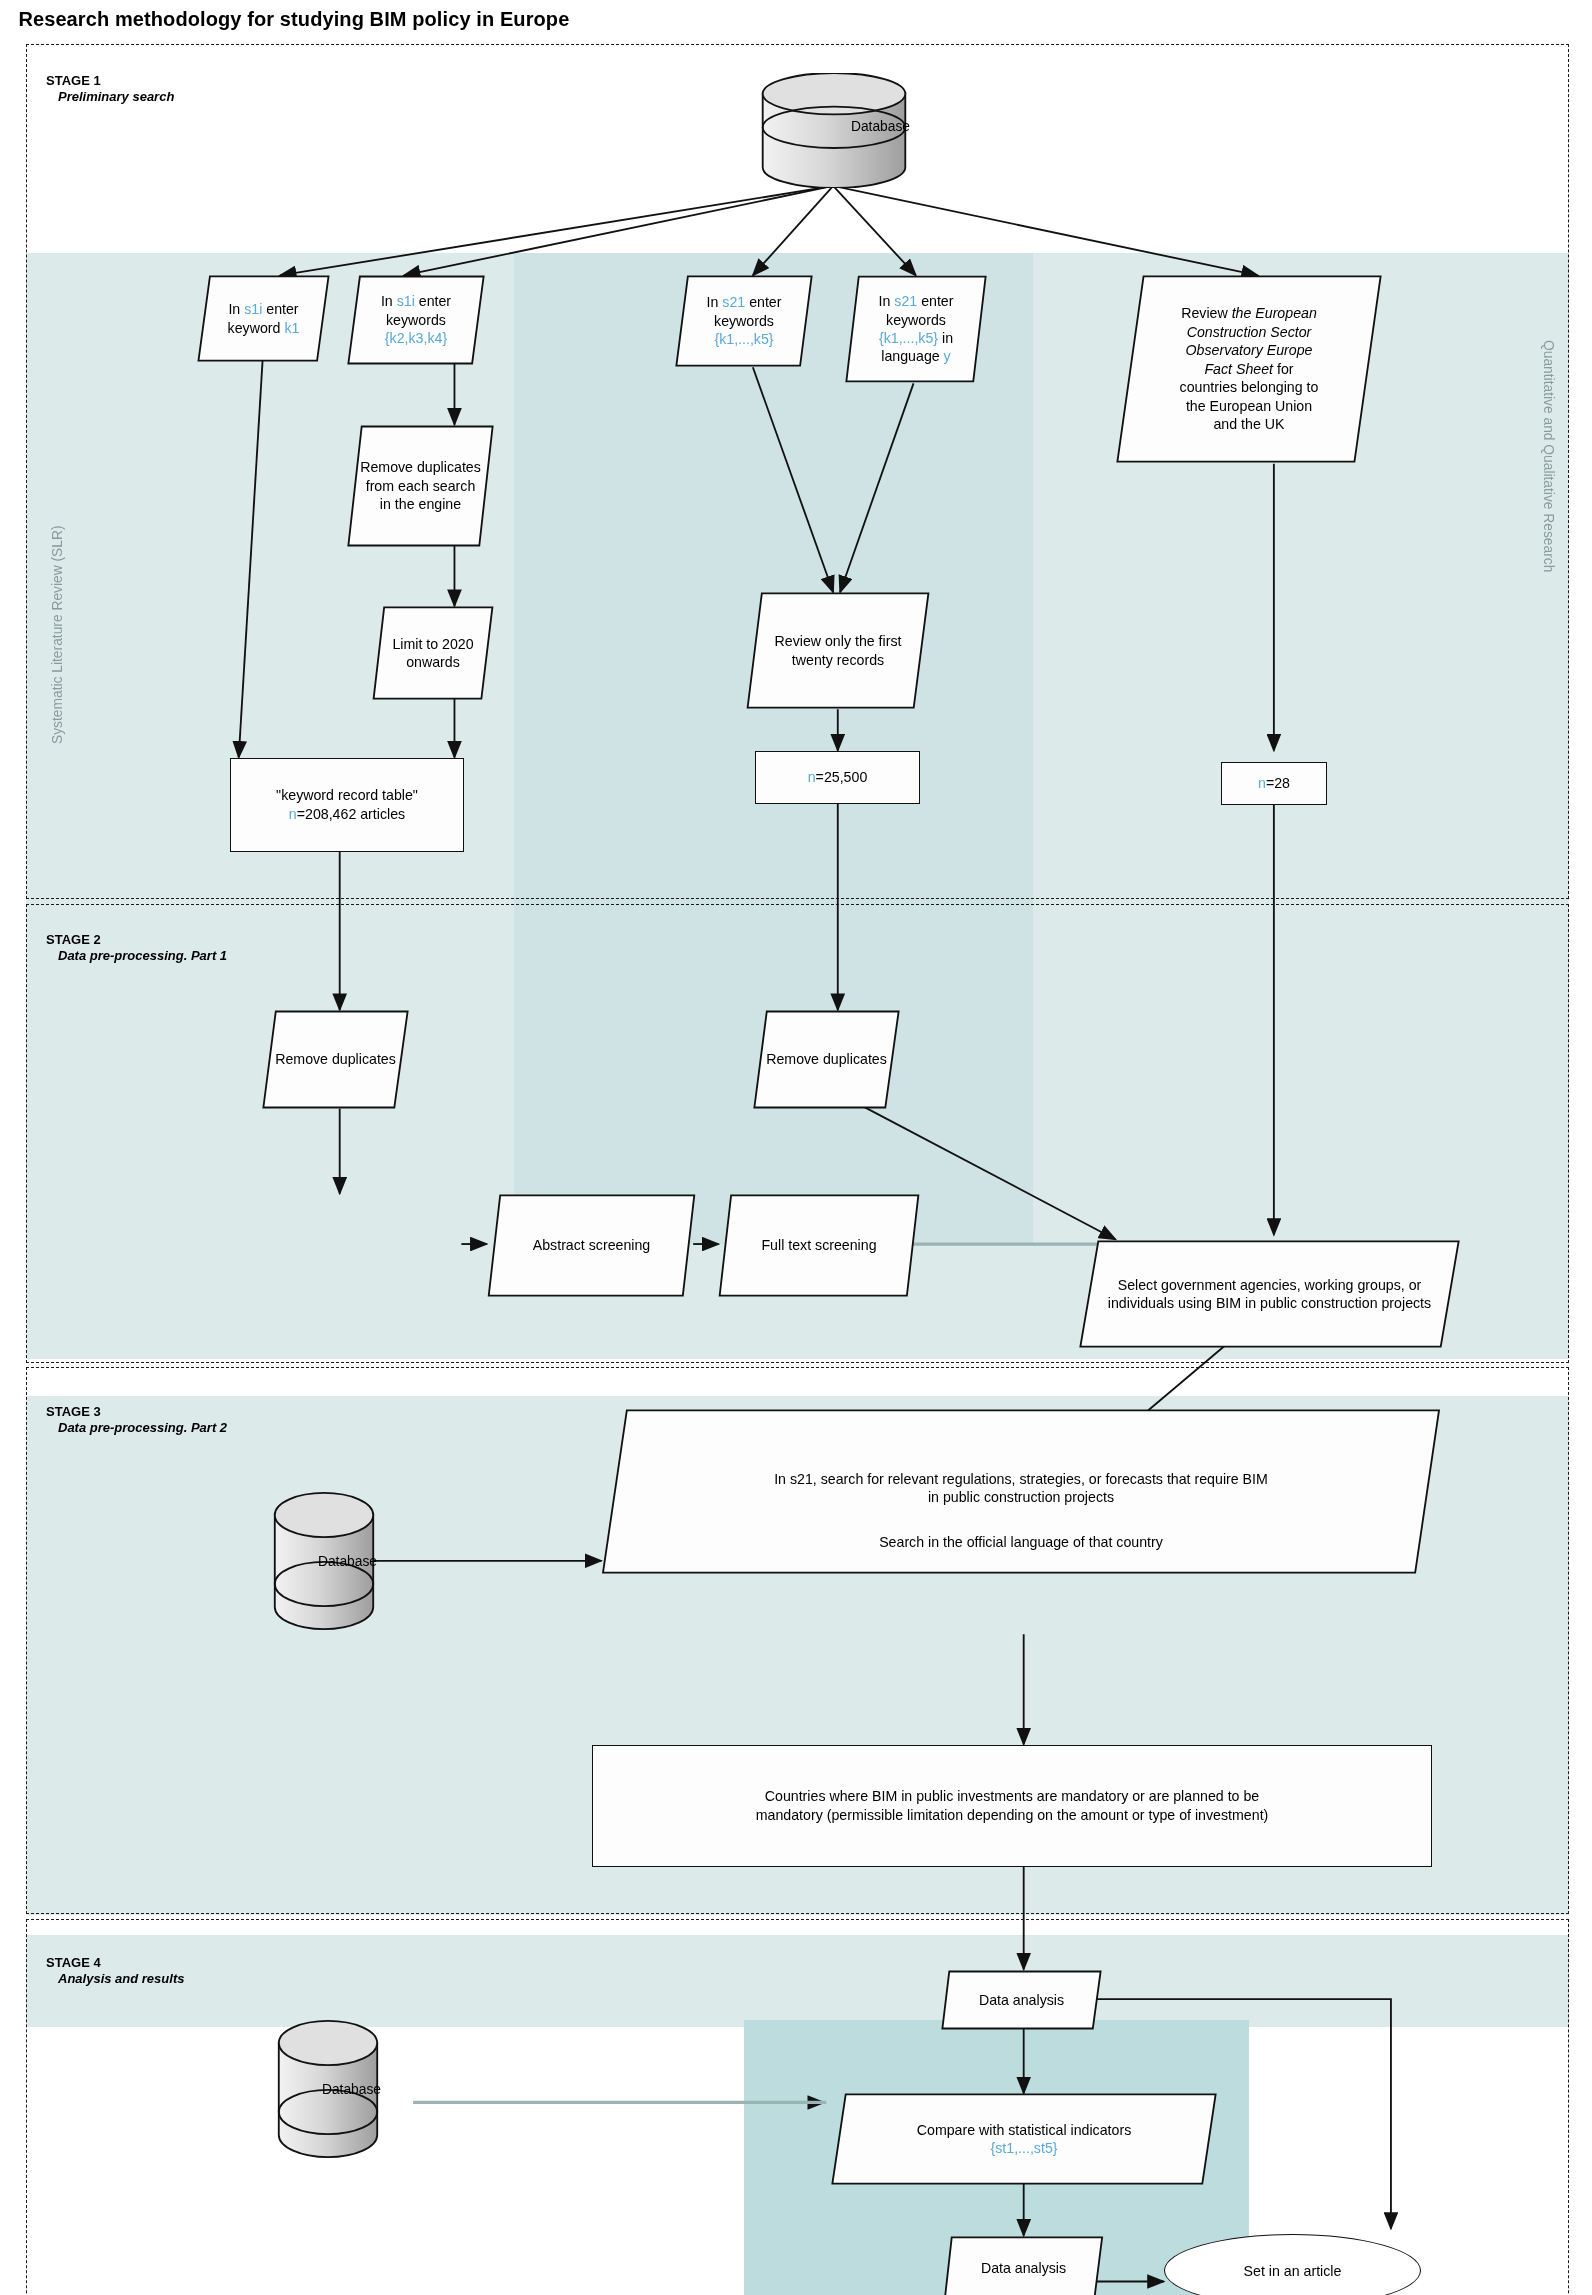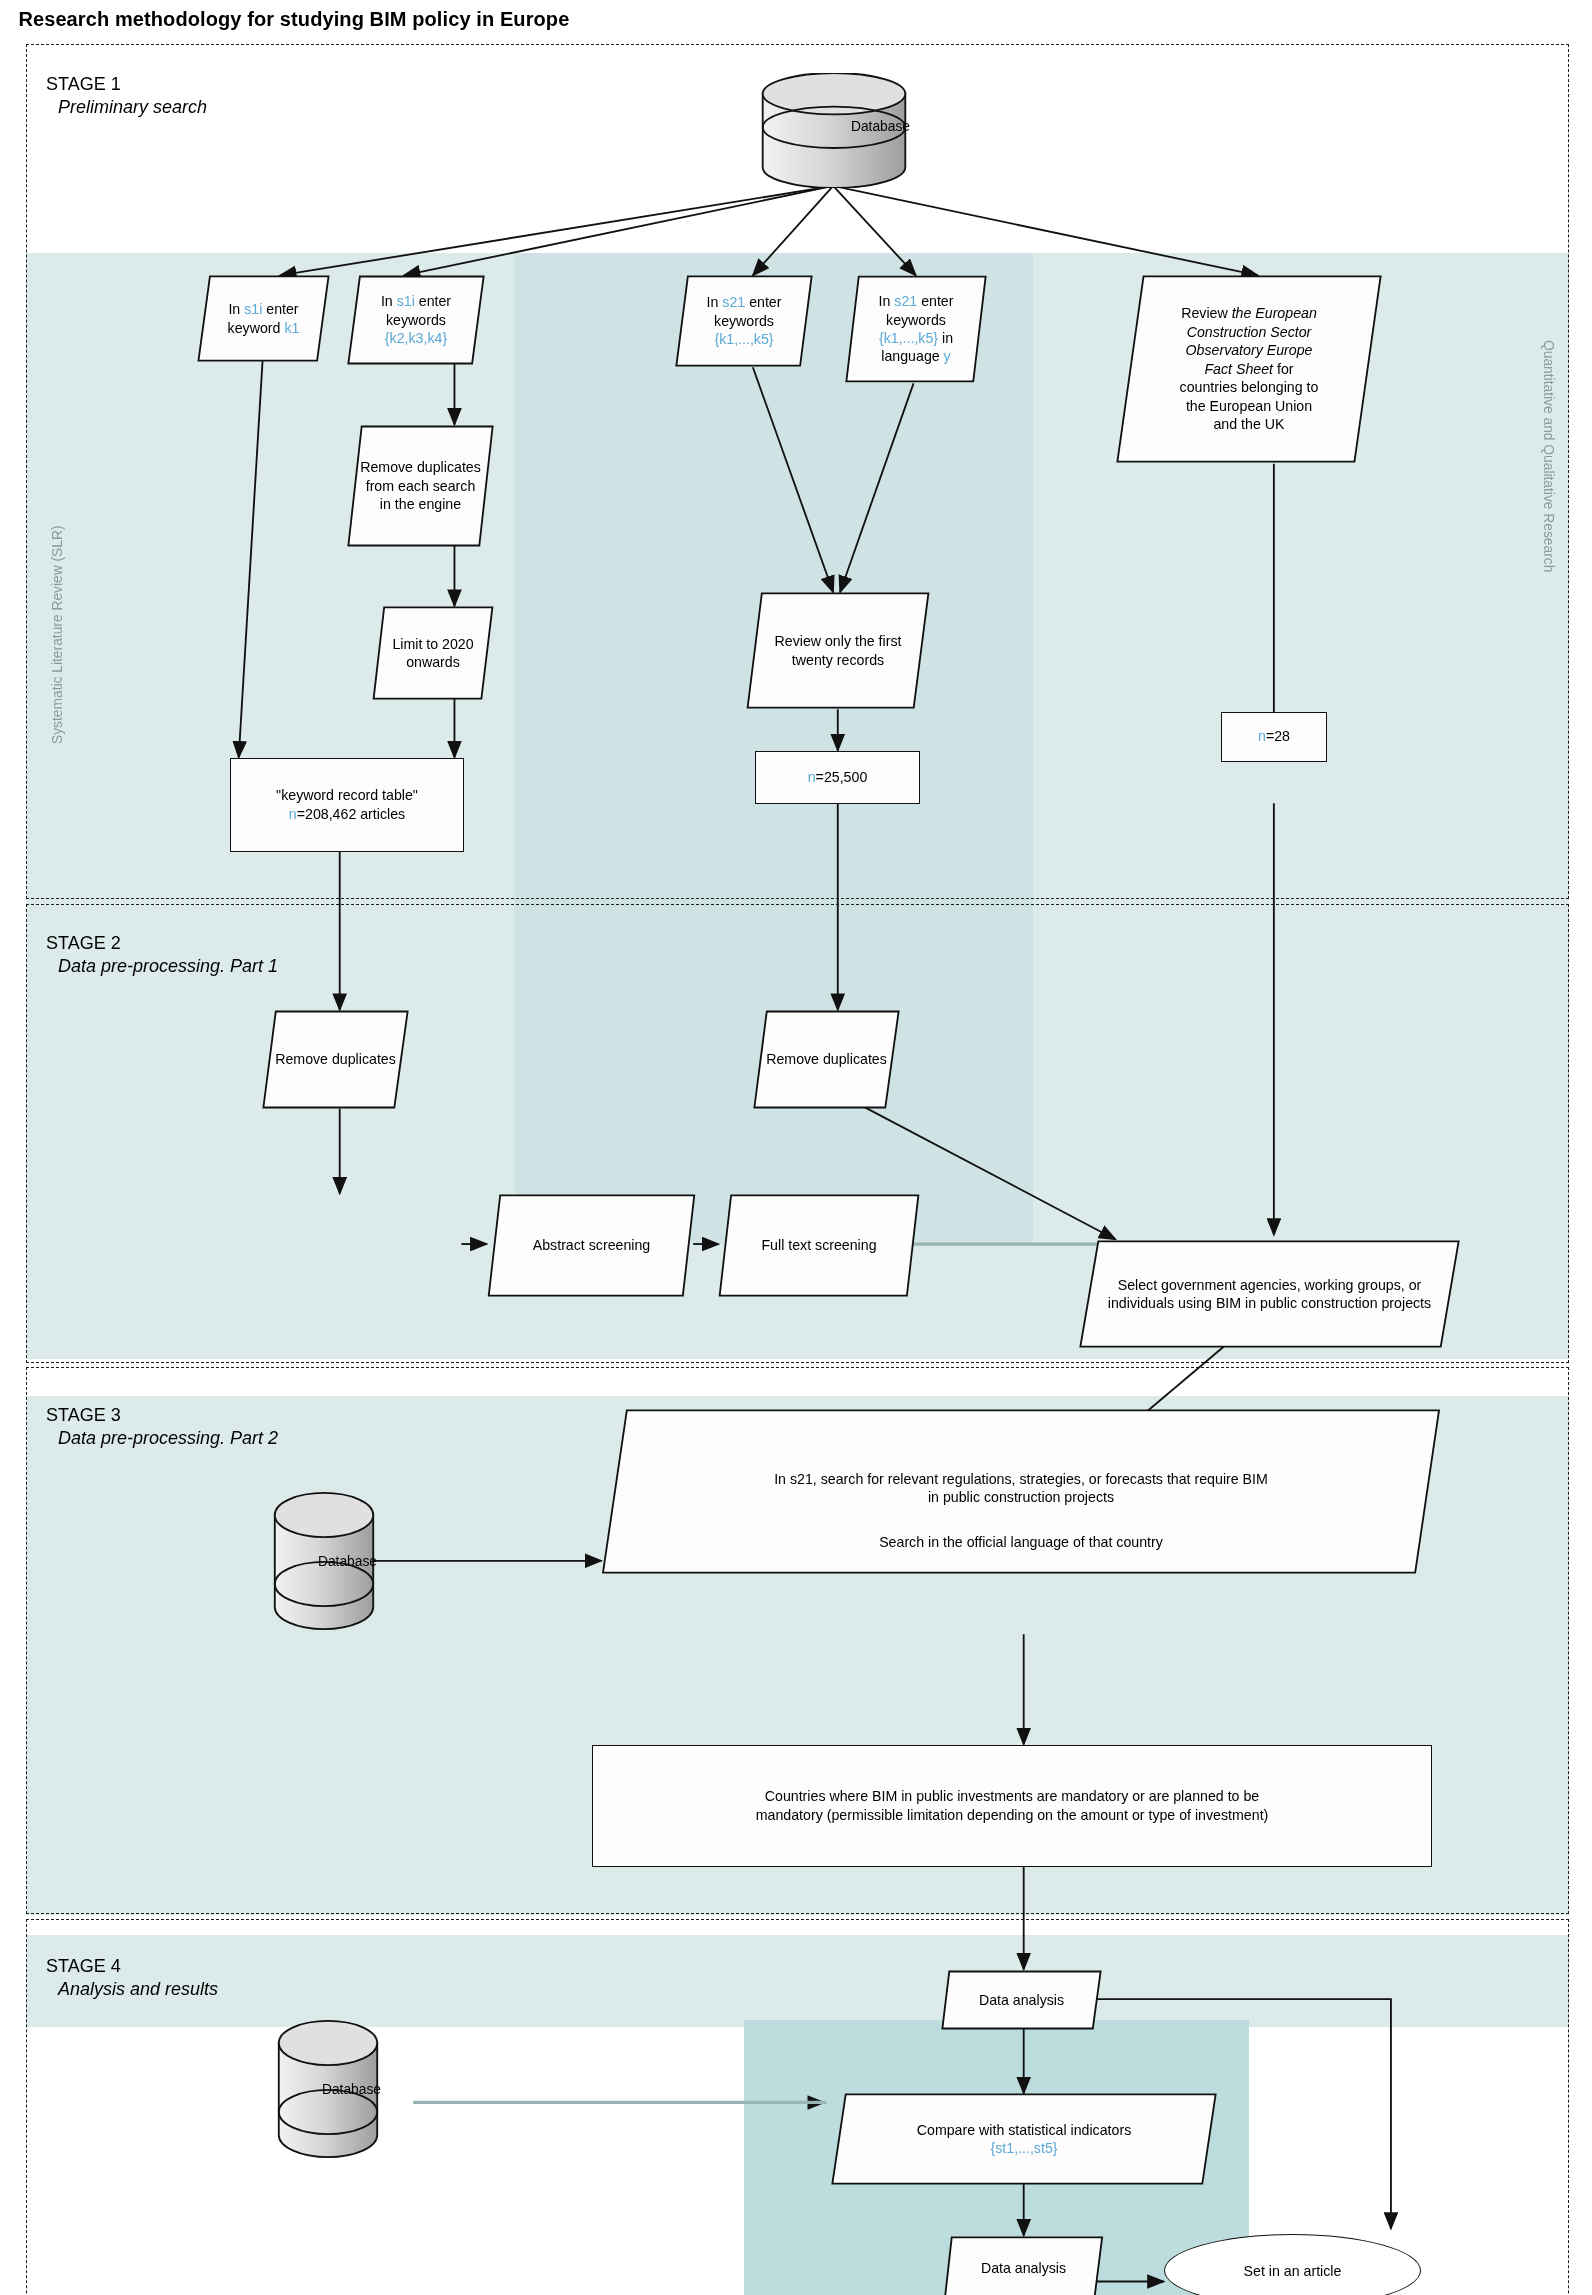--- a/index.html
+++ b/index.html
@@ -11,21 +11,21 @@
 
   
   .band{position:absolute;}
   .teal-light{background:#dceaea;}
   .teal-mid{background:#cfe3e4;}
   .teal-strong{background:#bcdcdd;}
 
   
   .stage-frame{position:absolute;border:1.8px dashed #1a1a1a;box-sizing:border-box;}
 
-  .stage-label{position:absolute;font-size:18px;line-height:1.25;}
+  .stage-label{position:absolute;font-size:13px;line-height:1.25;font-weight:bold;}
   .stage-label .num{display:block;}
   .stage-label .sub{display:block;font-style:italic;padding-left:12px;}
 
   
   .vlabel{position:absolute;color:#8a9a9c;font-size:13.8px;white-space:nowrap;
           transform-origin:0 0;}
   .vlabel.up{transform:rotate(-90deg);}
   .vlabel.down{transform:rotate(90deg);}
   .para-wrap{position:absolute;}
   .para-wrap svg{position:absolute;left:0;top:0;overflow:visible;}
@@ -286,21 +286,21 @@
     </div>
   </div>
 
   <div class="rect-wrap" style="left:755px;top:751px;width:165px;height:53px;">
     <div class="rect-box"></div>
     <div class="txt">
       <span><span class="blue">n</span><span>=25,500</span></span>
     </div>
   </div>
 
-  <div class="rect-wrap" style="left:1221px;top:712px;width:106px;height:50px;">
+  <div class="rect-wrap" style="left:1221px;top:762px;width:106px;height:43px;">
     <div class="rect-box"></div>
     <div class="txt">
       <span><span class="blue">n</span><span>=28</span></span>
     </div>
   </div>
 
   <div class="para-wrap" style="left:262px;top:1010px;width:147px;height:99px;">
     <svg width="147" height="99" viewBox="0 0 320 215">
         <path d="M30,3 L317,3 L288,212 L3,212 Z" fill="#fdfdfd" stroke="#111" stroke-width="4"></path>
       </svg>

